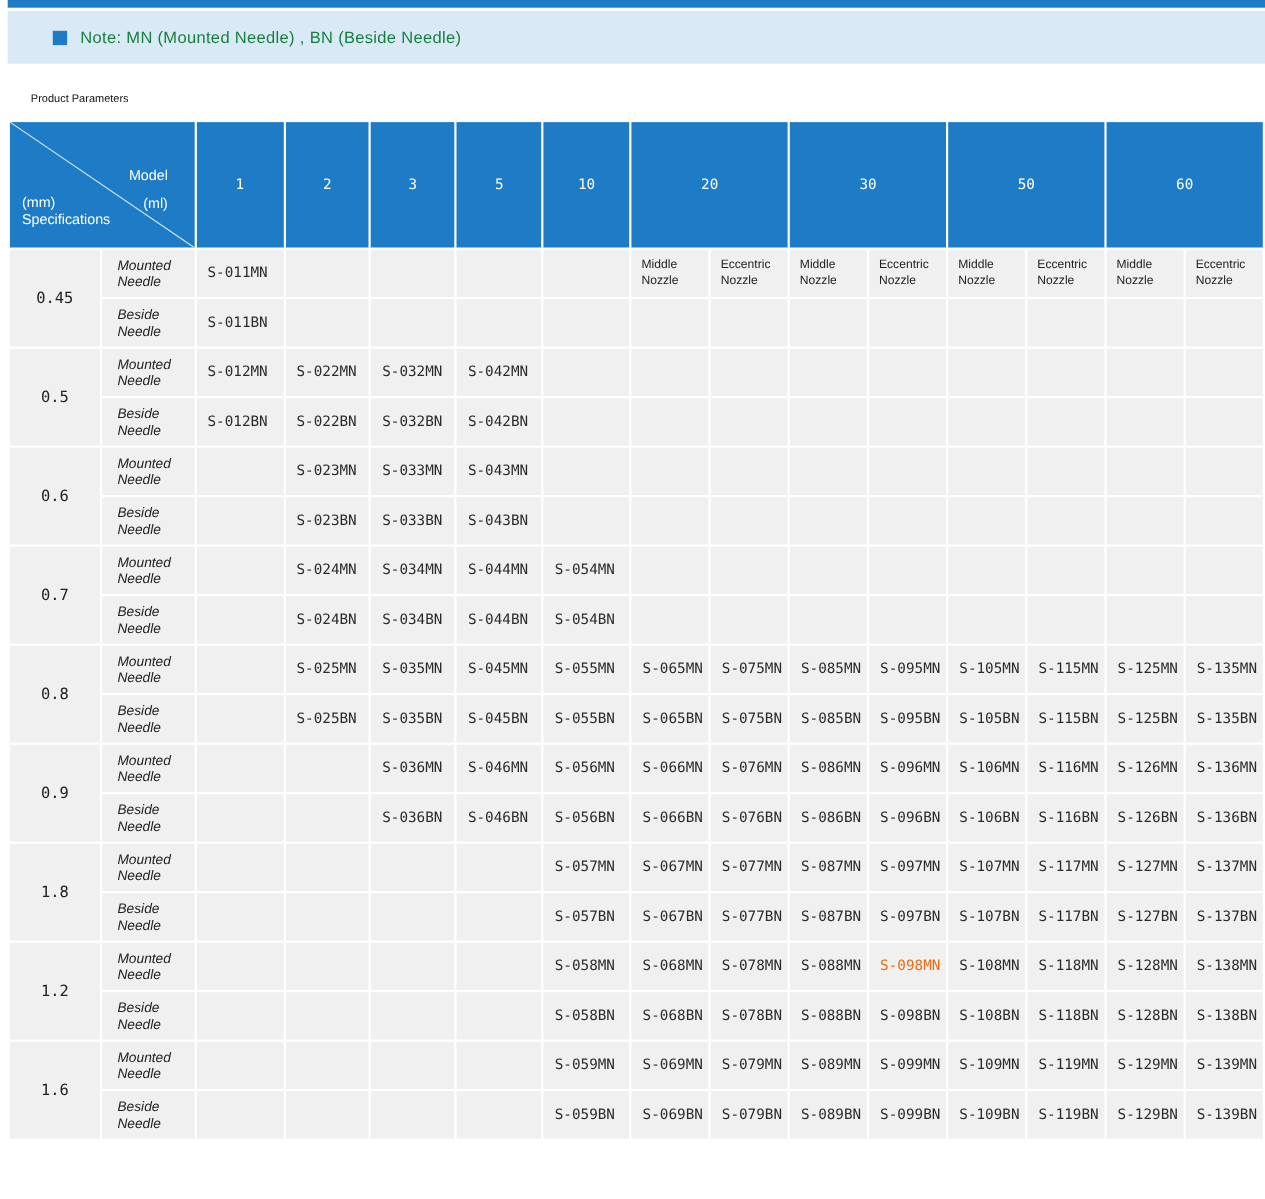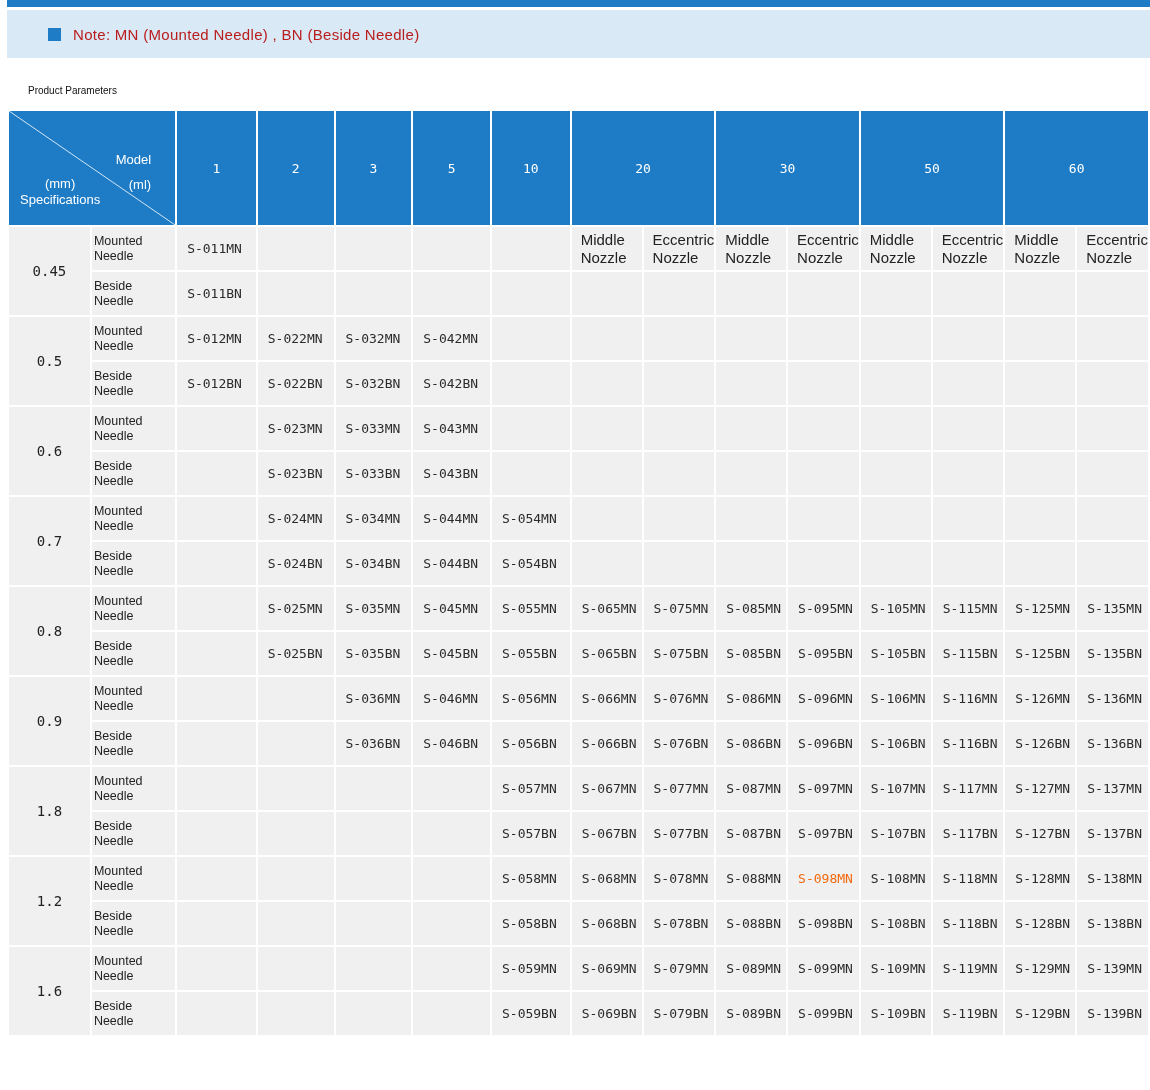--- a/index.html
+++ b/index.html
@@ -6,56 +6,56 @@
   html, body { width: 1150px; height: 1090px; background: #ffffff; overflow: hidden; }
   body { font-family: "Liberation Sans", sans-serif; }
   .page { padding-left: 7px; }
 
   .top-bar { height: 7px; background: #1e7cc6; }
   .note-banner {
     margin-top: 3px; height: 48px; background: #d9eaf6;
     display: flex; align-items: center;
   }
   .note-square { width: 13px; height: 13px; background: #1e7cc6; margin-left: 41px; flex: 0 0 auto; }
-  .note-text { margin-left: 12px; font-size: 15px; color: #b91c1c; letter-spacing: 0.3px; }
+  .note-text { margin-left: 12px; font-size: 15px; color: #15803d; letter-spacing: 0.3px; }
 
   .section-title {
     margin: 27px 0 0 21px; font-size: 10px; font-weight: 400; color: #111111;
   }
 
   table.product {
     margin-top: 13px;
     border-collapse: separate; border-spacing: 2px;
     table-layout: fixed; background: #ffffff;
   }
   thead th {
     background: #1e7cc6; color: #ffffff; font-weight: 400;
     vertical-align: middle; text-align: center;
   }
   .th-num { font-family: "DejaVu Sans Mono", monospace; font-size: 13px; }
   th.corner { position: relative; padding-left: 20px; }
   th.corner svg { position: absolute; left: 0; top: 0; width: 100%; height: 100%; display: block; }
   .corner-tr { position: absolute; top: 36px; right: 24px; text-align: right; font-size: 13px; line-height: 25px; }
-  .corner-bl { position: absolute; bottom: 17px; left: 11px; text-align: center; font-size: 13px; line-height: 16px; }
+  .corner-bl { position: absolute; bottom: 17px; left: 11px; text-align: left; font-size: 13px; line-height: 16px; }
 
   tbody td { background: #f0f0f0; height: 43px; vertical-align: middle; }
   td.spec-cell {
     font-family: "DejaVu Sans Mono", monospace; font-size: 14px;
     color: #222222; text-align: center;
   }
   td.needle-cell {
     font-size: 12.5px; color: #222222; text-align: left;
-    padding-left: 2px; line-height: 1.2;
+    padding-left: 14px; line-height: 1.2; font-style: italic;
   }
   td.cell-code {
     font-family: "DejaVu Sans Mono", monospace; font-size: 13px;
     color: #2b2b2b; text-align: left; padding-left: 10px; white-space: nowrap;
   }
   td.cell-label {
-    font-size: 15px; color: #222222; text-align: left;
+    font-size: 11px; color: #222222; text-align: left;
     padding-left: 9px; line-height: 1.2;
   }
 </style>
 </head>
 <body>
 
 <div class="page">
   <div class="top-bar"></div>
 
   <div class="note-banner">

